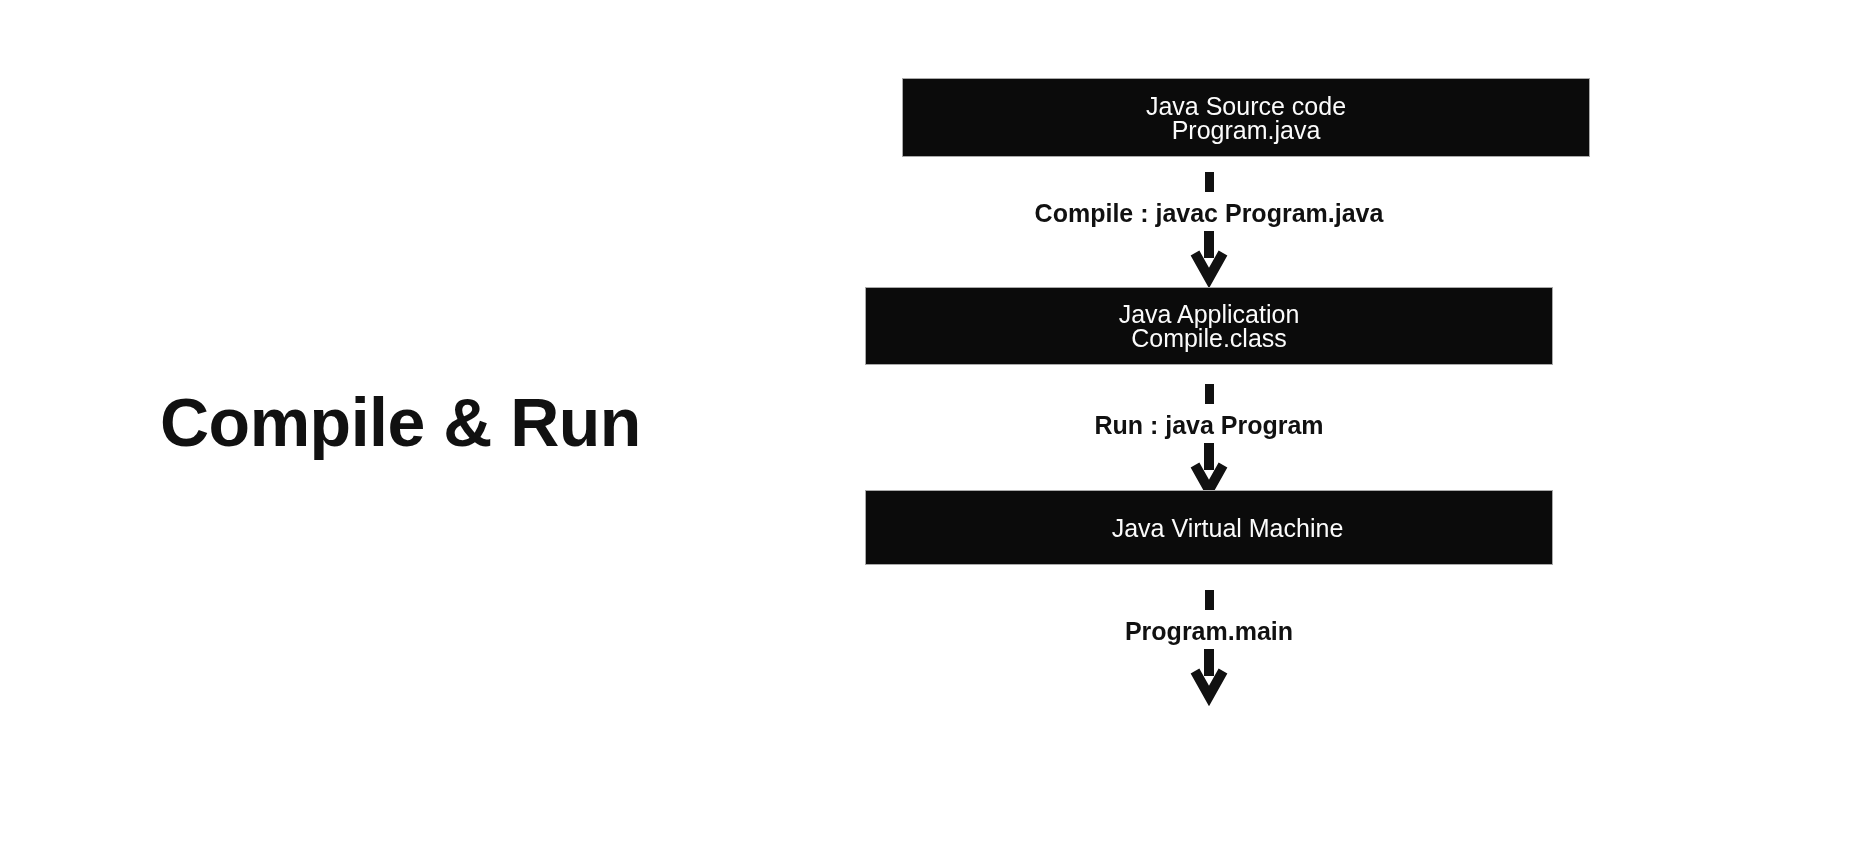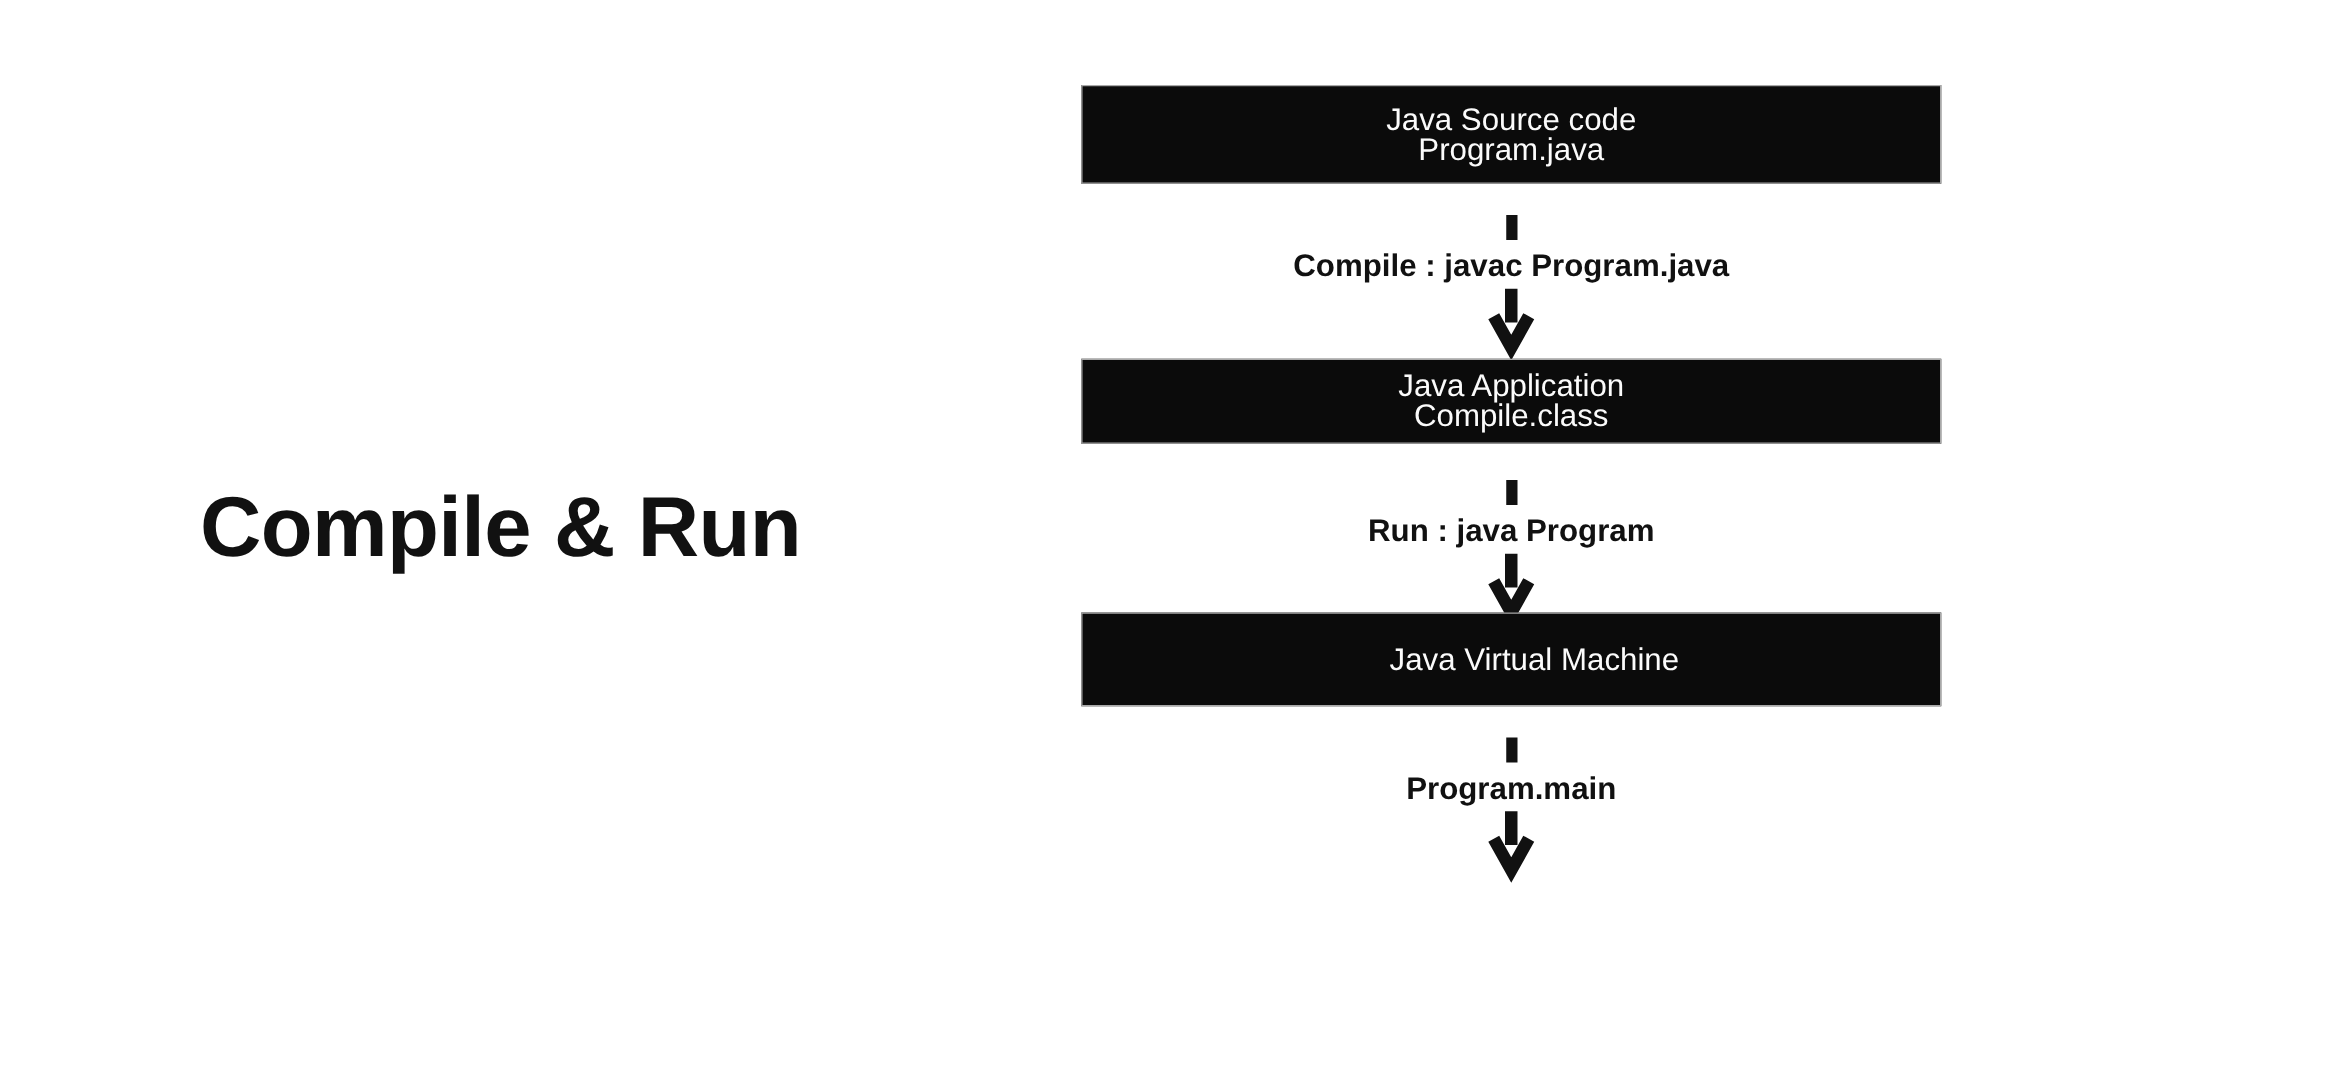--- a/index.html
+++ b/index.html
@@ -45,22 +45,22 @@
     align-items: center;
     justify-content: center;
     text-align: center;
     font-size: 25px;
     line-height: 24px;
     font-weight: 400;
   }
   .flow-node .node-line {
     display: block;
   }
-  #node-source      { top: 68px;  height: 79px; }
-  #node-application { top: 287px; height: 68px; }
+  #node-source      { top: 78px;  height: 79px; margin-left: 37px; }
+  #node-application { top: 287px; height: 78px; }
   #node-jvm         { top: 490px; height: 75px; padding-left: 37px; }
   #node-computer    { top: 692px; height: 81px; }
 
   .connector {
     position: absolute;
     left: 0;
     width: 688px;
     display: flex;
     flex-direction: column;
     align-items: center;

